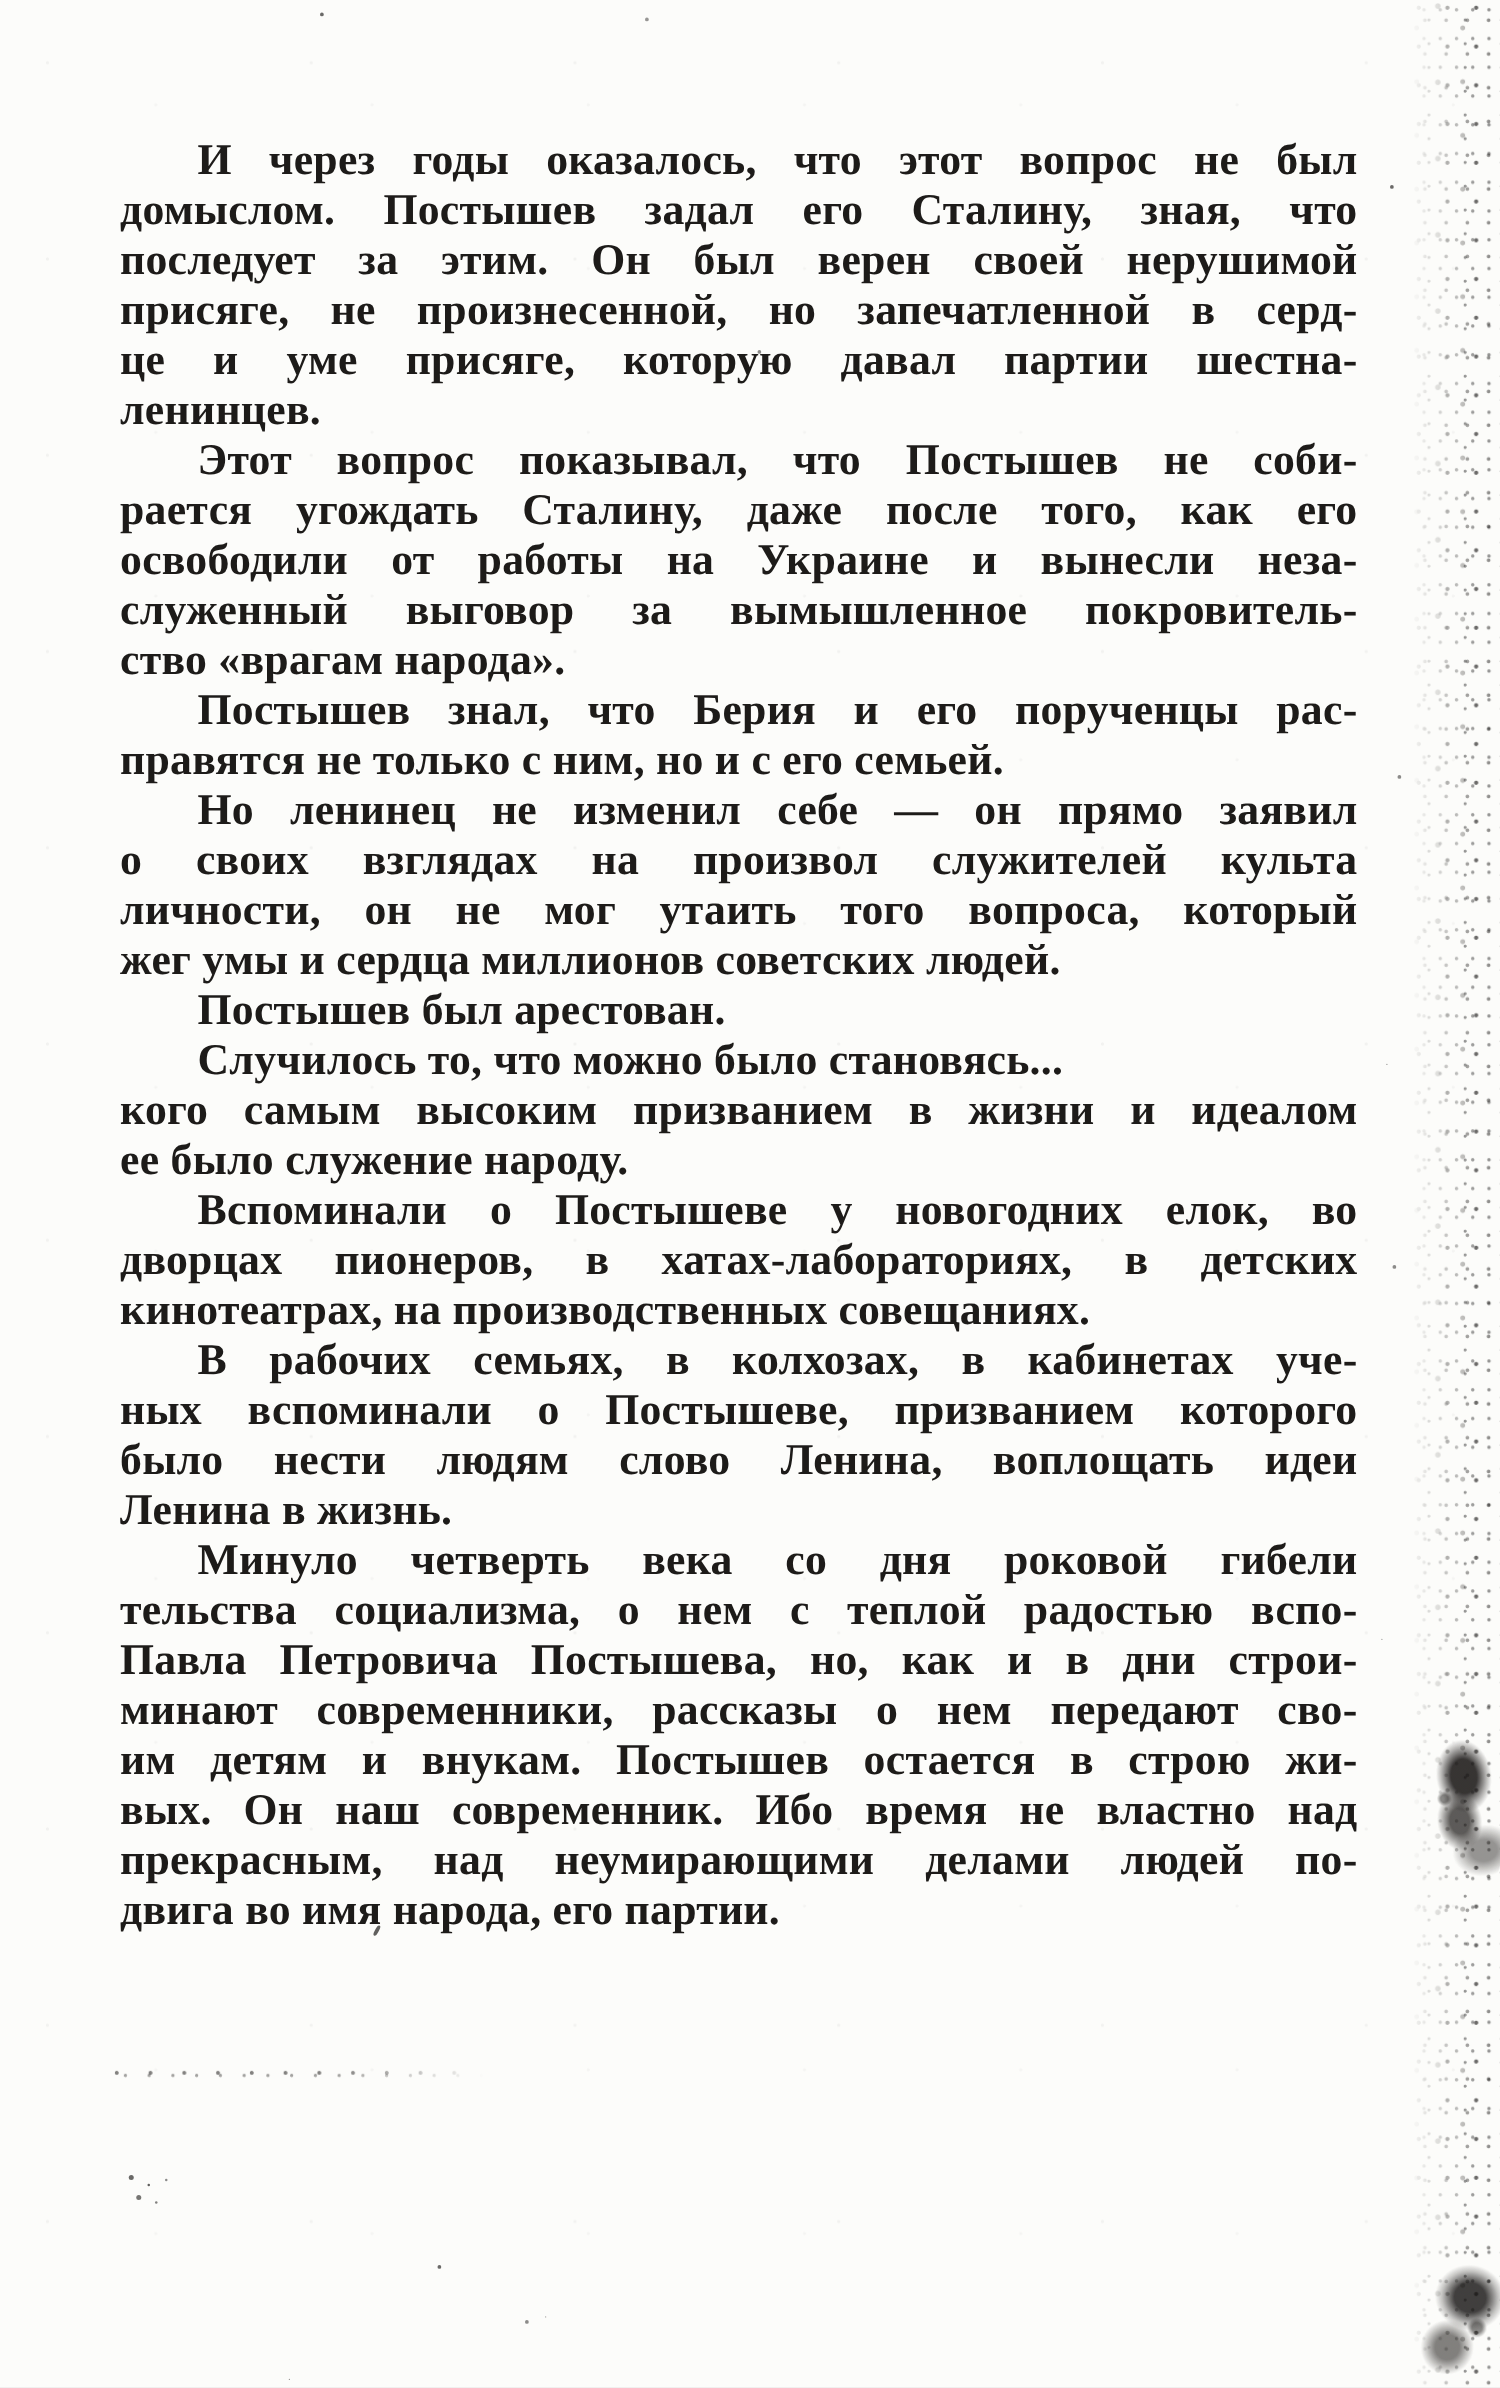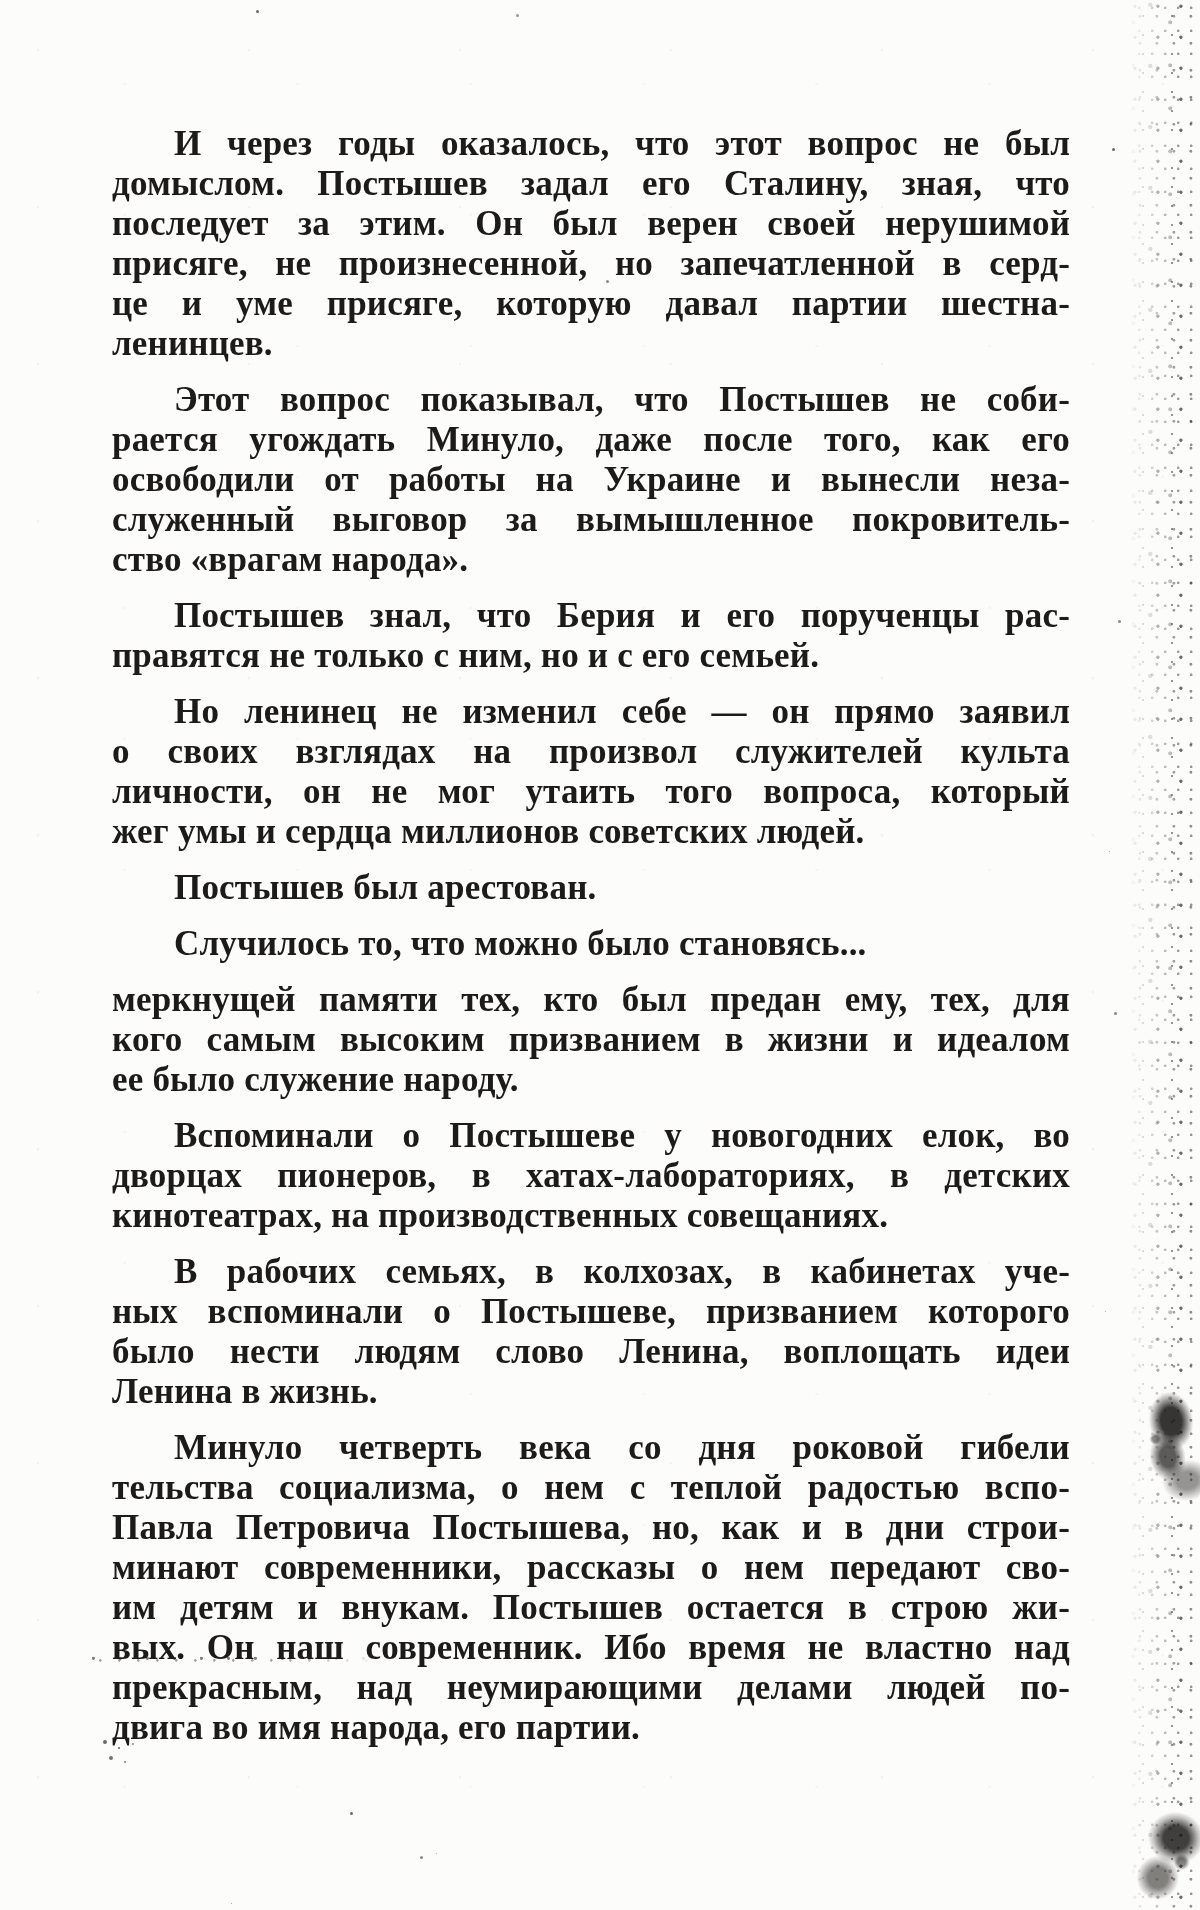--- a/index.html
+++ b/index.html
@@ -19,21 +19,21 @@
   .text-block {
     position: absolute;
     left: 96px;
     top: 108px;
     width: 990px;
     color: #1d1b19;
     font-size: 35px;
     font-weight: 700;
     letter-spacing: 0.2px;
   }
-  .para { margin: 16px; padding: 0; }
+  .para { margin: 0; padding: 0; }
   .line {
     line-height: 40px;
     height: 40px;
     text-align: justify;
     text-align-last: justify;
     white-space: nowrap;
   }
   .line.first { text-indent: 62px; }
   .line.last { text-align: left; text-align-last: left; }
   
@@ -103,21 +103,21 @@
       <div class="line first">И через годы оказалось, что этот вопрос не был</div>
       <div class="line">домыслом. Постышев задал его Сталину, зная, что</div>
       <div class="line">последует за этим. Он был верен своей нерушимой</div>
       <div class="line">присяге, не произнесенной, но запечатленной в серд-</div>
       <div class="line">це и уме присяге, которую давал партии шестна-</div>
       <div class="line last">ленинцев.</div>
     </div>
 
     <div class="para">
       <div class="line first">Этот вопрос показывал, что Постышев не соби-</div>
-      <div class="line">рается угождать Минуло, даже после того, как его</div>
+      <div class="line">рается угождать Сталину, даже после того, как его</div>
       <div class="line">освободили от работы на Украине и вынесли неза-</div>
       <div class="line">служенный выговор за вымышленное покровитель-</div>
       <div class="line last">ство «врагам народа».</div>
     </div>
 
     <div class="para">
       <div class="line first">Постышев знал, что Берия и его порученцы рас-</div>
       <div class="line last">правятся не только с ним, но и с его семьей.</div>
     </div>
 
@@ -130,21 +130,20 @@
 
     <div class="para">
       <div class="line first last">Постышев был арестован.</div>
     </div>
 
     <div class="para">
       <div class="line first last">Случилось то, что можно было становясь...</div>
     </div>
 
     <div class="para">
-      <div class="line">меркнущей памяти тех, кто был предан ему, тех, для</div>
       <div class="line">кого самым высоким призванием в жизни и идеалом</div>
       <div class="line last">ее было служение народу.</div>
     </div>
 
     <div class="para">
       <div class="line first">Вспоминали о Постышеве у новогодних елок, во</div>
       <div class="line">дворцах пионеров, в хатах-лабораториях, в детских</div>
       <div class="line last">кинотеатрах, на производственных совещаниях.</div>
     </div>
 

